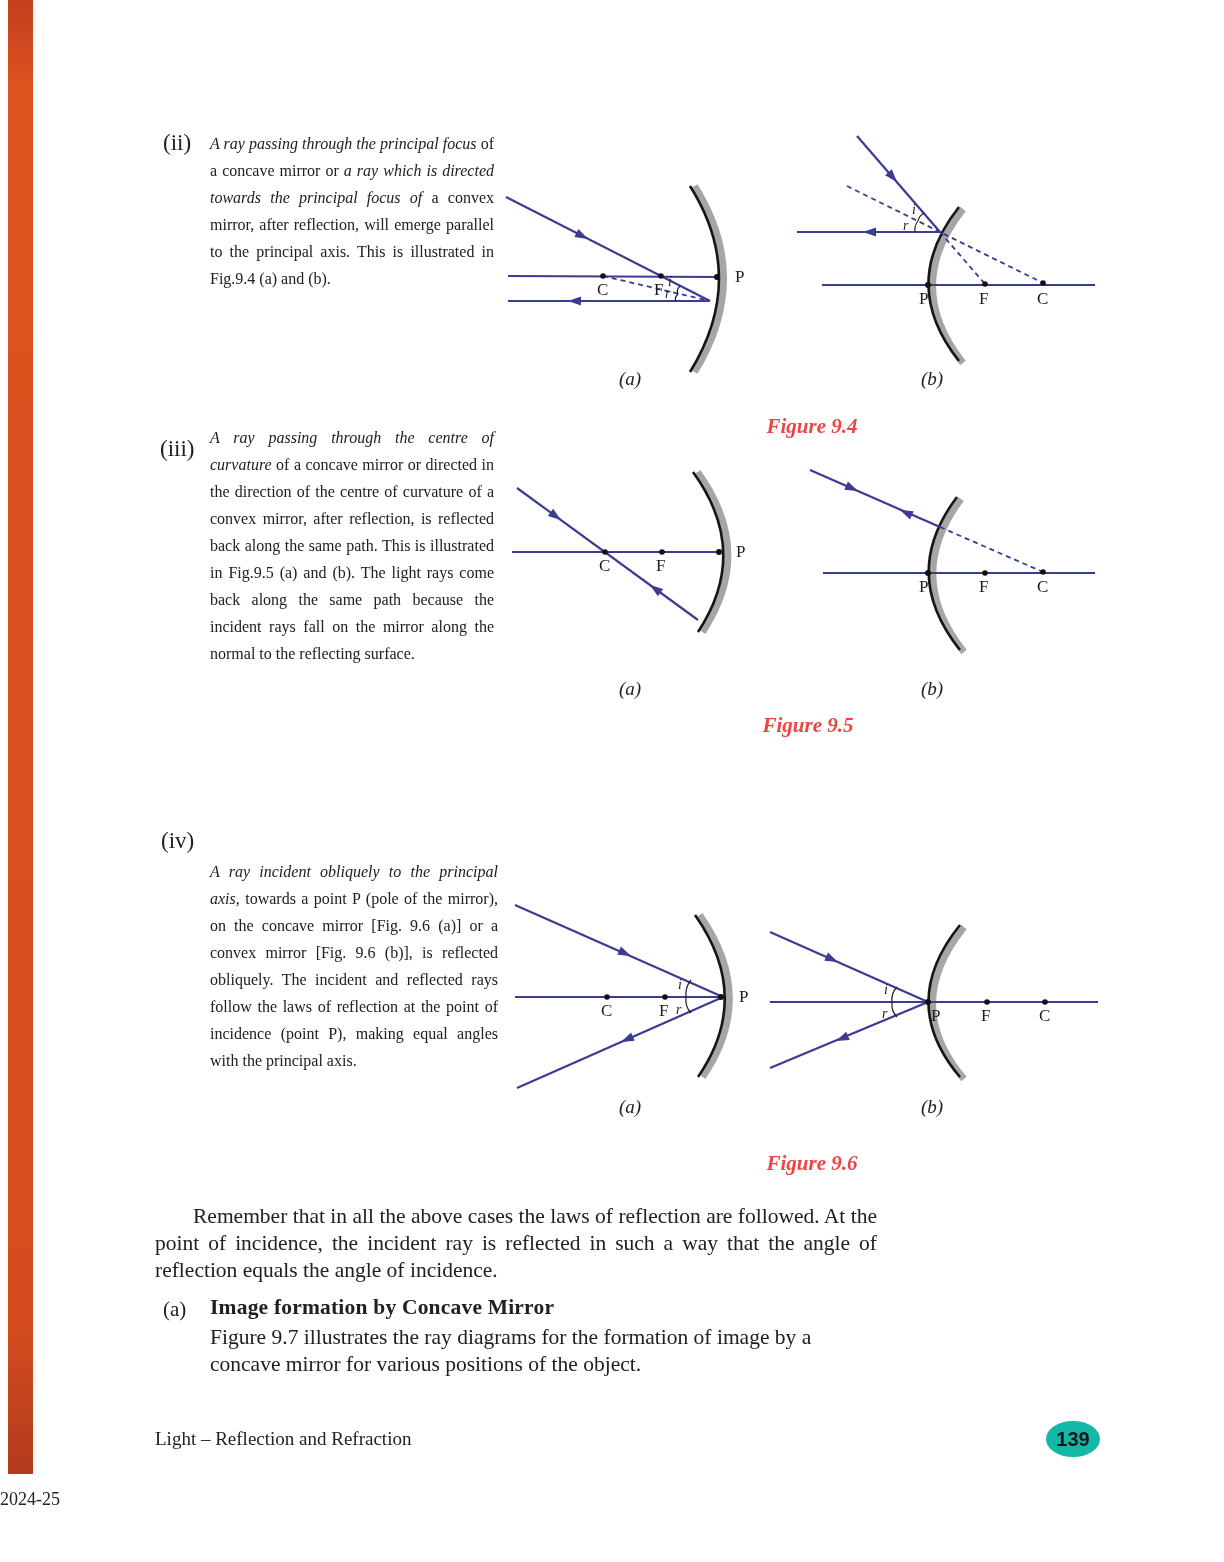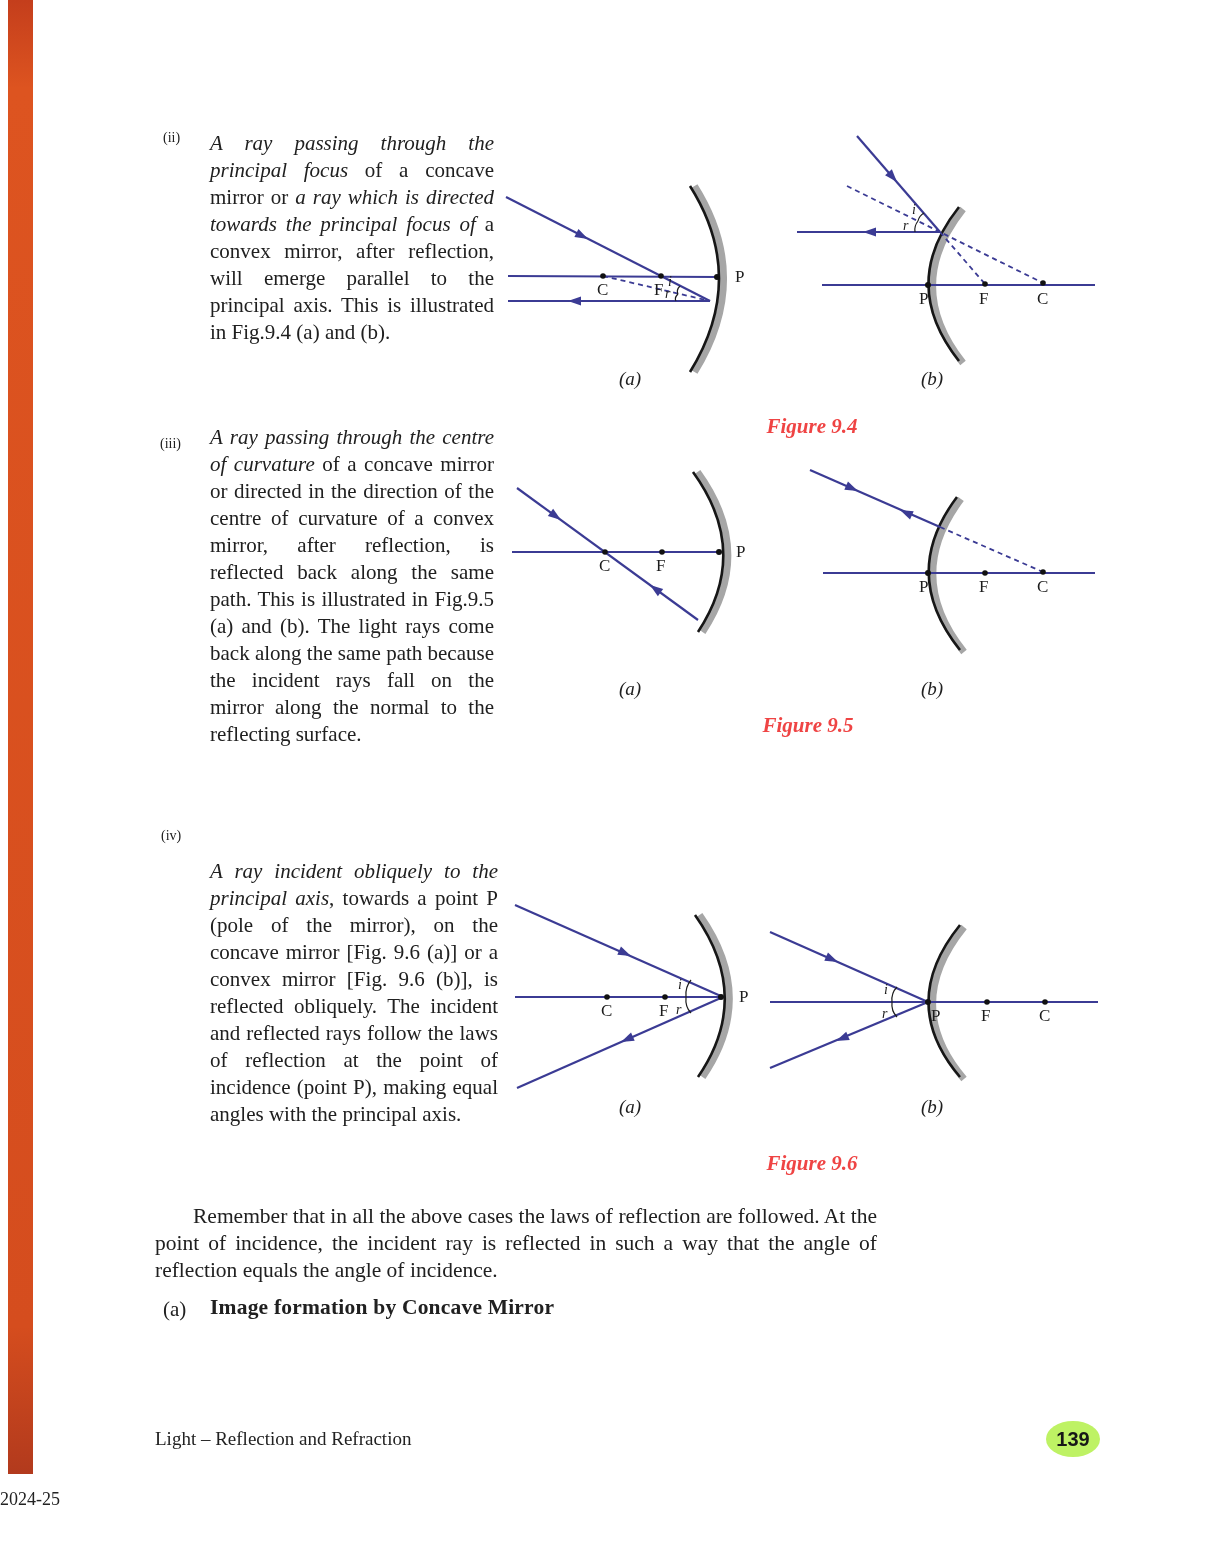--- a/index.html
+++ b/index.html
@@ -1,31 +1,31 @@
 <!DOCTYPE html>
 <html><head>
 <meta charset="utf-8">
 <style>
   html,body{margin:0;padding:0;background:#ffffff;}
   .page{position:relative;width:1224px;height:1562px;background:#ffffff;overflow:hidden;
         font-family:"Liberation Serif", serif;color:#202020;}
   .accent-strip{position:absolute;left:8px;top:0;width:25px;height:1474px;
         background:linear-gradient(180deg,#c43e1c 0%,#dd5420 6%,#d54d1e 90%,#b23a1d 100%);}
   .item{position:absolute;}
-  .item .num{position:absolute;font-size:14px;}
-  .item .body{position:absolute;text-align:justify;font-size:21px;line-height:27px;}
+  .item .num{position:absolute;font-size:23px;}
+  .item .body{position:absolute;text-align:justify;font-size:16px;line-height:27px;}
   .rich span{font-style:normal;}
   .para{position:absolute;font-size:21.5px;line-height:27px;text-align:justify;}
   .indent{text-indent:38px;}
   .subcap{position:absolute;font-style:italic;font-size:19px;text-align:center;width:60px;}
   .figcap{position:absolute;font-weight:bold;font-style:italic;font-size:21px;text-align:center;color:#ef4444;}
   .sec-num{position:absolute;font-size:21px;}
   .sec-title{position:absolute;font-weight:bold;font-size:21.5px;letter-spacing:.2px;}
   .footer-left{position:absolute;font-size:19px;color:#222;}
-  .page-badge{position:absolute;width:54px;height:36px;border-radius:50%;background:#bef264;
+  .page-badge{position:absolute;width:54px;height:36px;border-radius:50%;background:#14b8a6;
         display:flex;align-items:center;justify-content:center;
         font-family:"Liberation Sans", sans-serif;font-weight:bold;font-size:20px;color:#171717;}
   .year{position:absolute;width:1224px;font-size:18px;color:#222;}
   svg{position:absolute;overflow:visible;}
   svg text{font-family:"Liberation Serif", serif;font-size:17px;fill:#1c1c1c;}
   svg text.ang{font-size:14px;font-style:italic;}
   .ray{stroke:#3b3b94;stroke-width:2.2;fill:none;}
   .axis{stroke:#3b3b94;stroke-width:2;fill:none;}
   .dash{stroke:#3b3b94;stroke-width:1.8;fill:none;stroke-dasharray:5 4;}
   .mirror{stroke:#161616;stroke-width:2.6;fill:none;}
@@ -179,20 +179,21 @@
   </svg>
 
   <div class="subcap" style="left:600px;top:1096px;">(a)</div>
   <div class="subcap" style="left:902px;top:1096px;">(b)</div>
   <div class="figcap" style="left:697px;top:1136px;width:230px;margin-top:15px;">Figure 9.6</div>
 
   <div class="para indent" style="left:155px;top:1203px;width:722px;">Remember that in all the above cases the laws of reflection are followed. At the point of incidence, the incident ray is reflected in such a way that the angle of reflection equals the angle of incidence.</div>
 
   <div class="sec-num" style="left:163px;top:1297px;">(a)</div>
   <div class="sec-title" style="left:210px;top:1295px;">Image formation by Concave Mirror</div>
+  <div class="para" style="left:210px;top:1324px;width:670px;line-height:26.5px;text-align:left;">Figure 9.7 illustrates the ray diagrams for the formation of image by a concave mirror for various positions of the object.</div>
 
   <div class="footer-left" style="left:155px;top:1428px;">Light – Reflection and Refraction</div>
   <div class="page-badge" style="left:1046px;top:1421px;">
     <span>139</span>
   </div>
   <div class="year" style="left:0;top:1489px;">2024-25</div>
 
 </div>
 
 </body></html>

